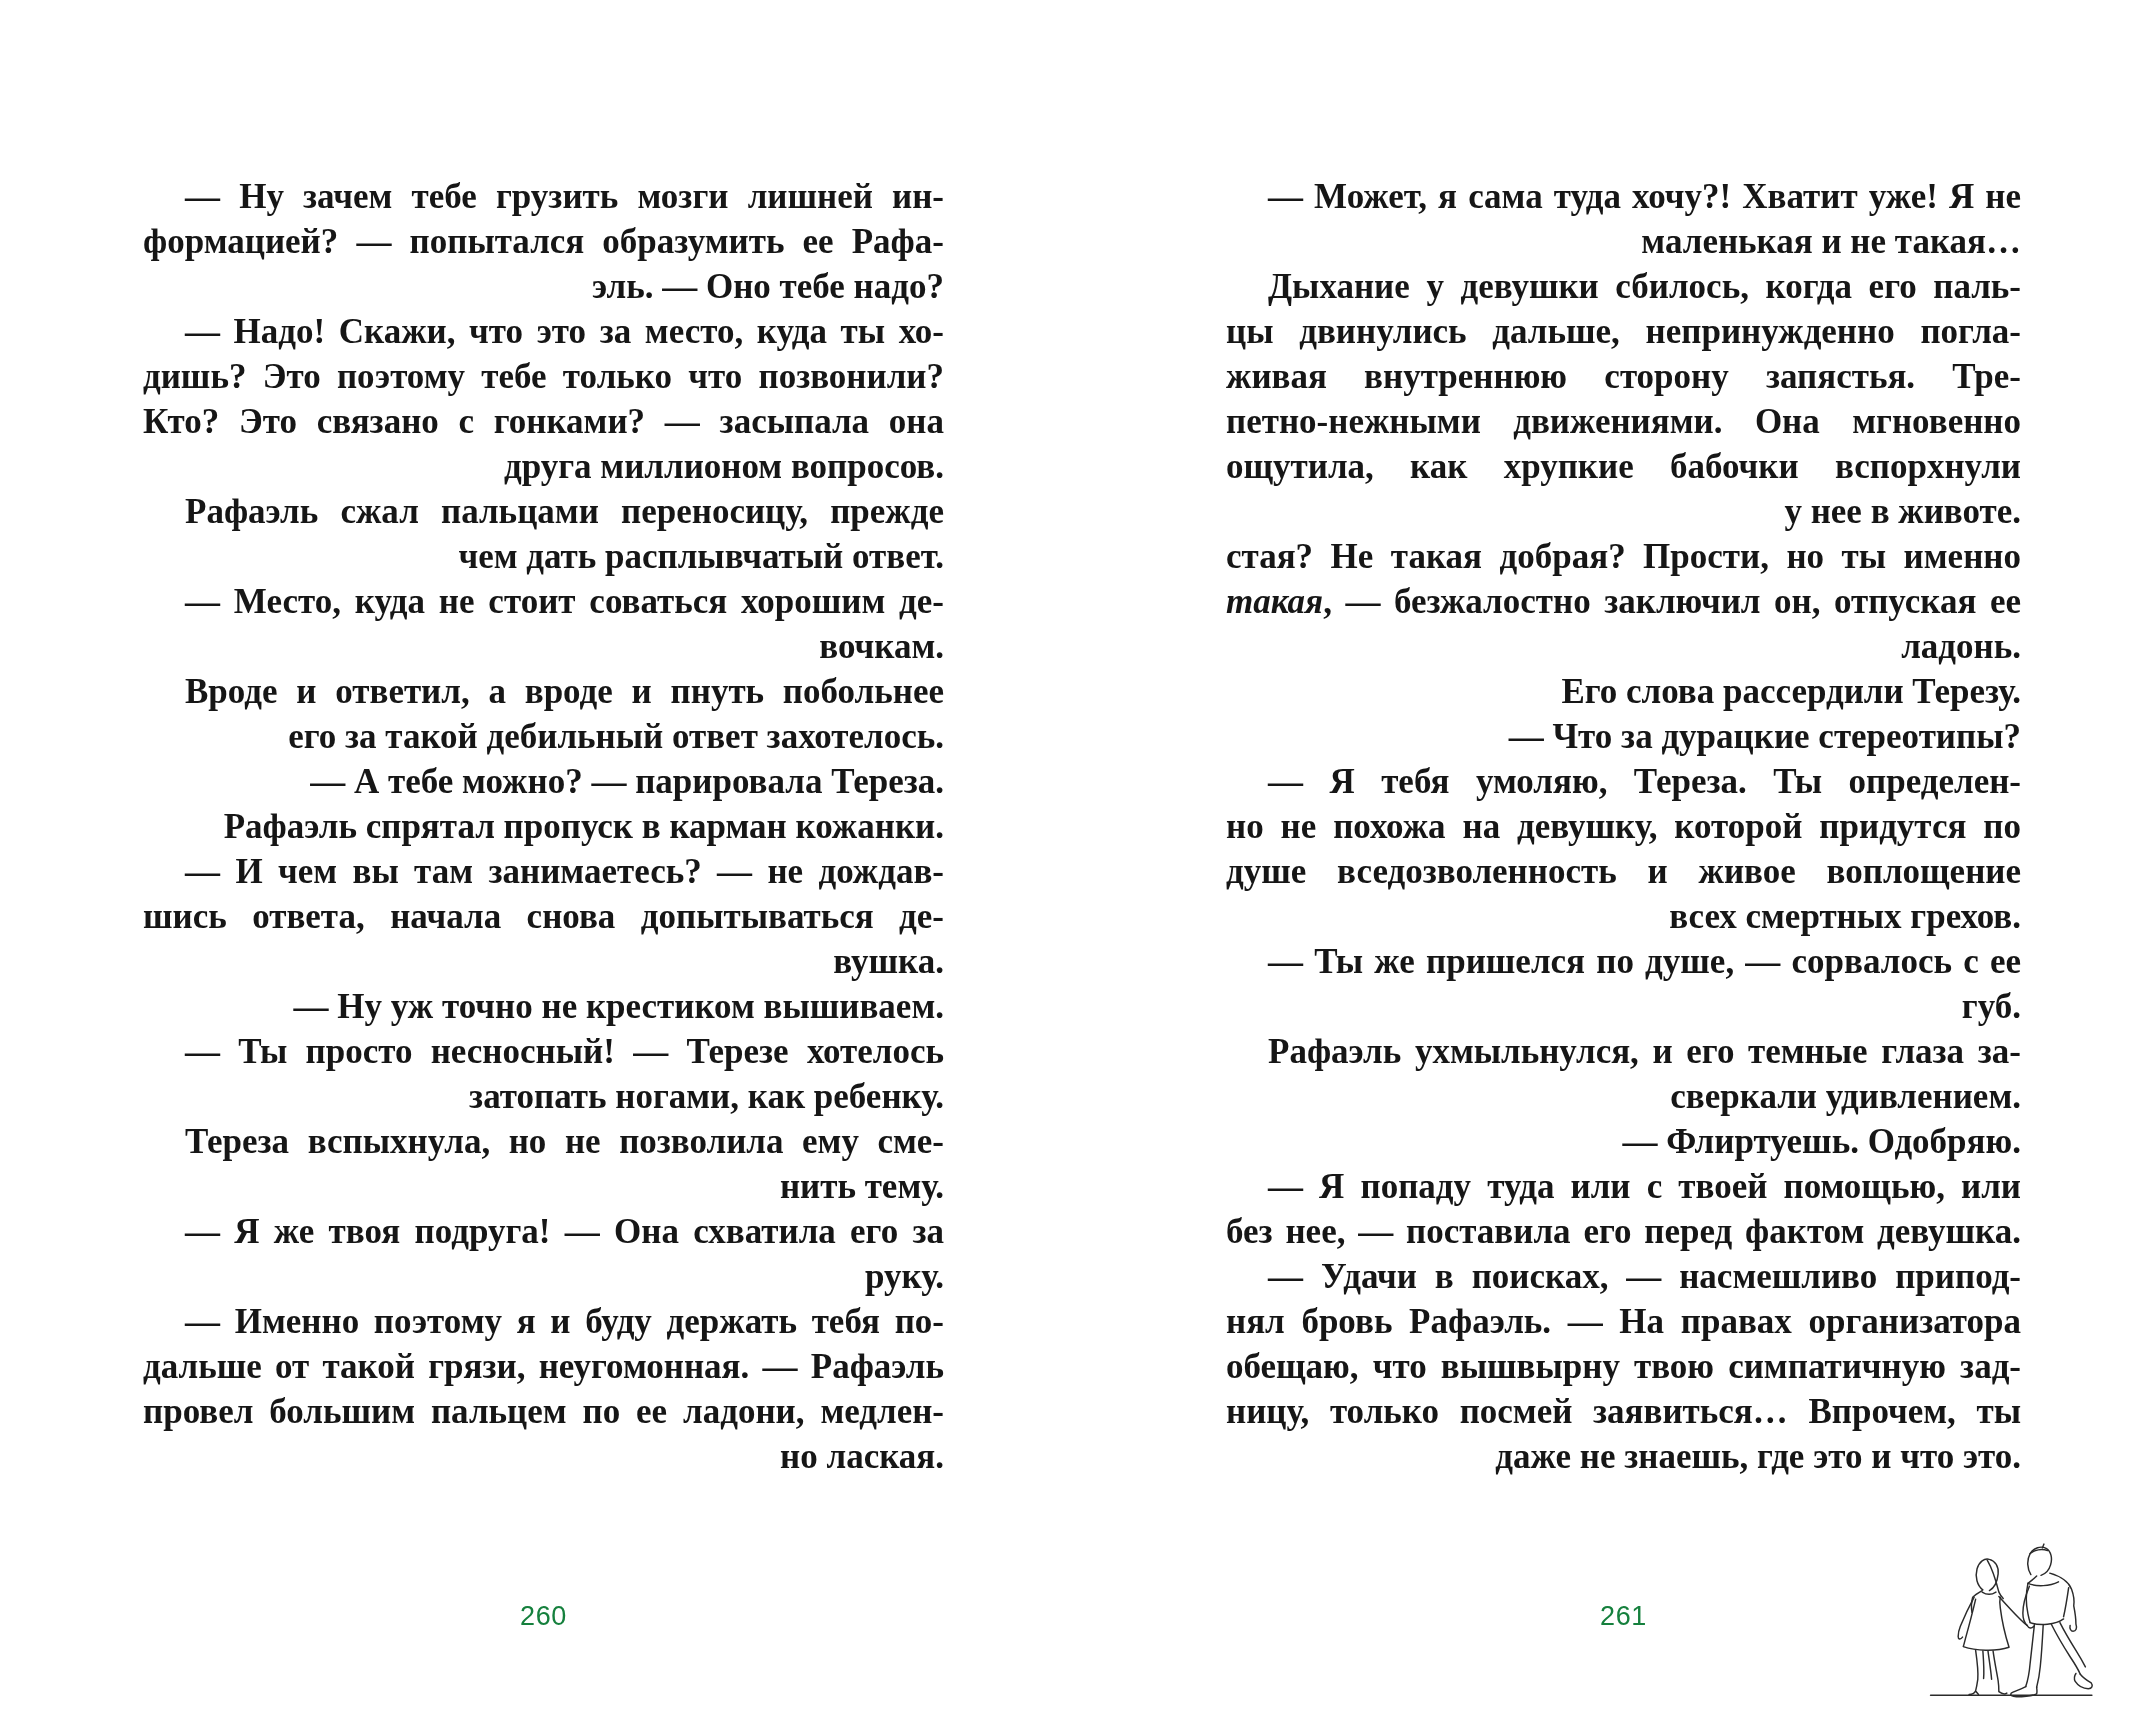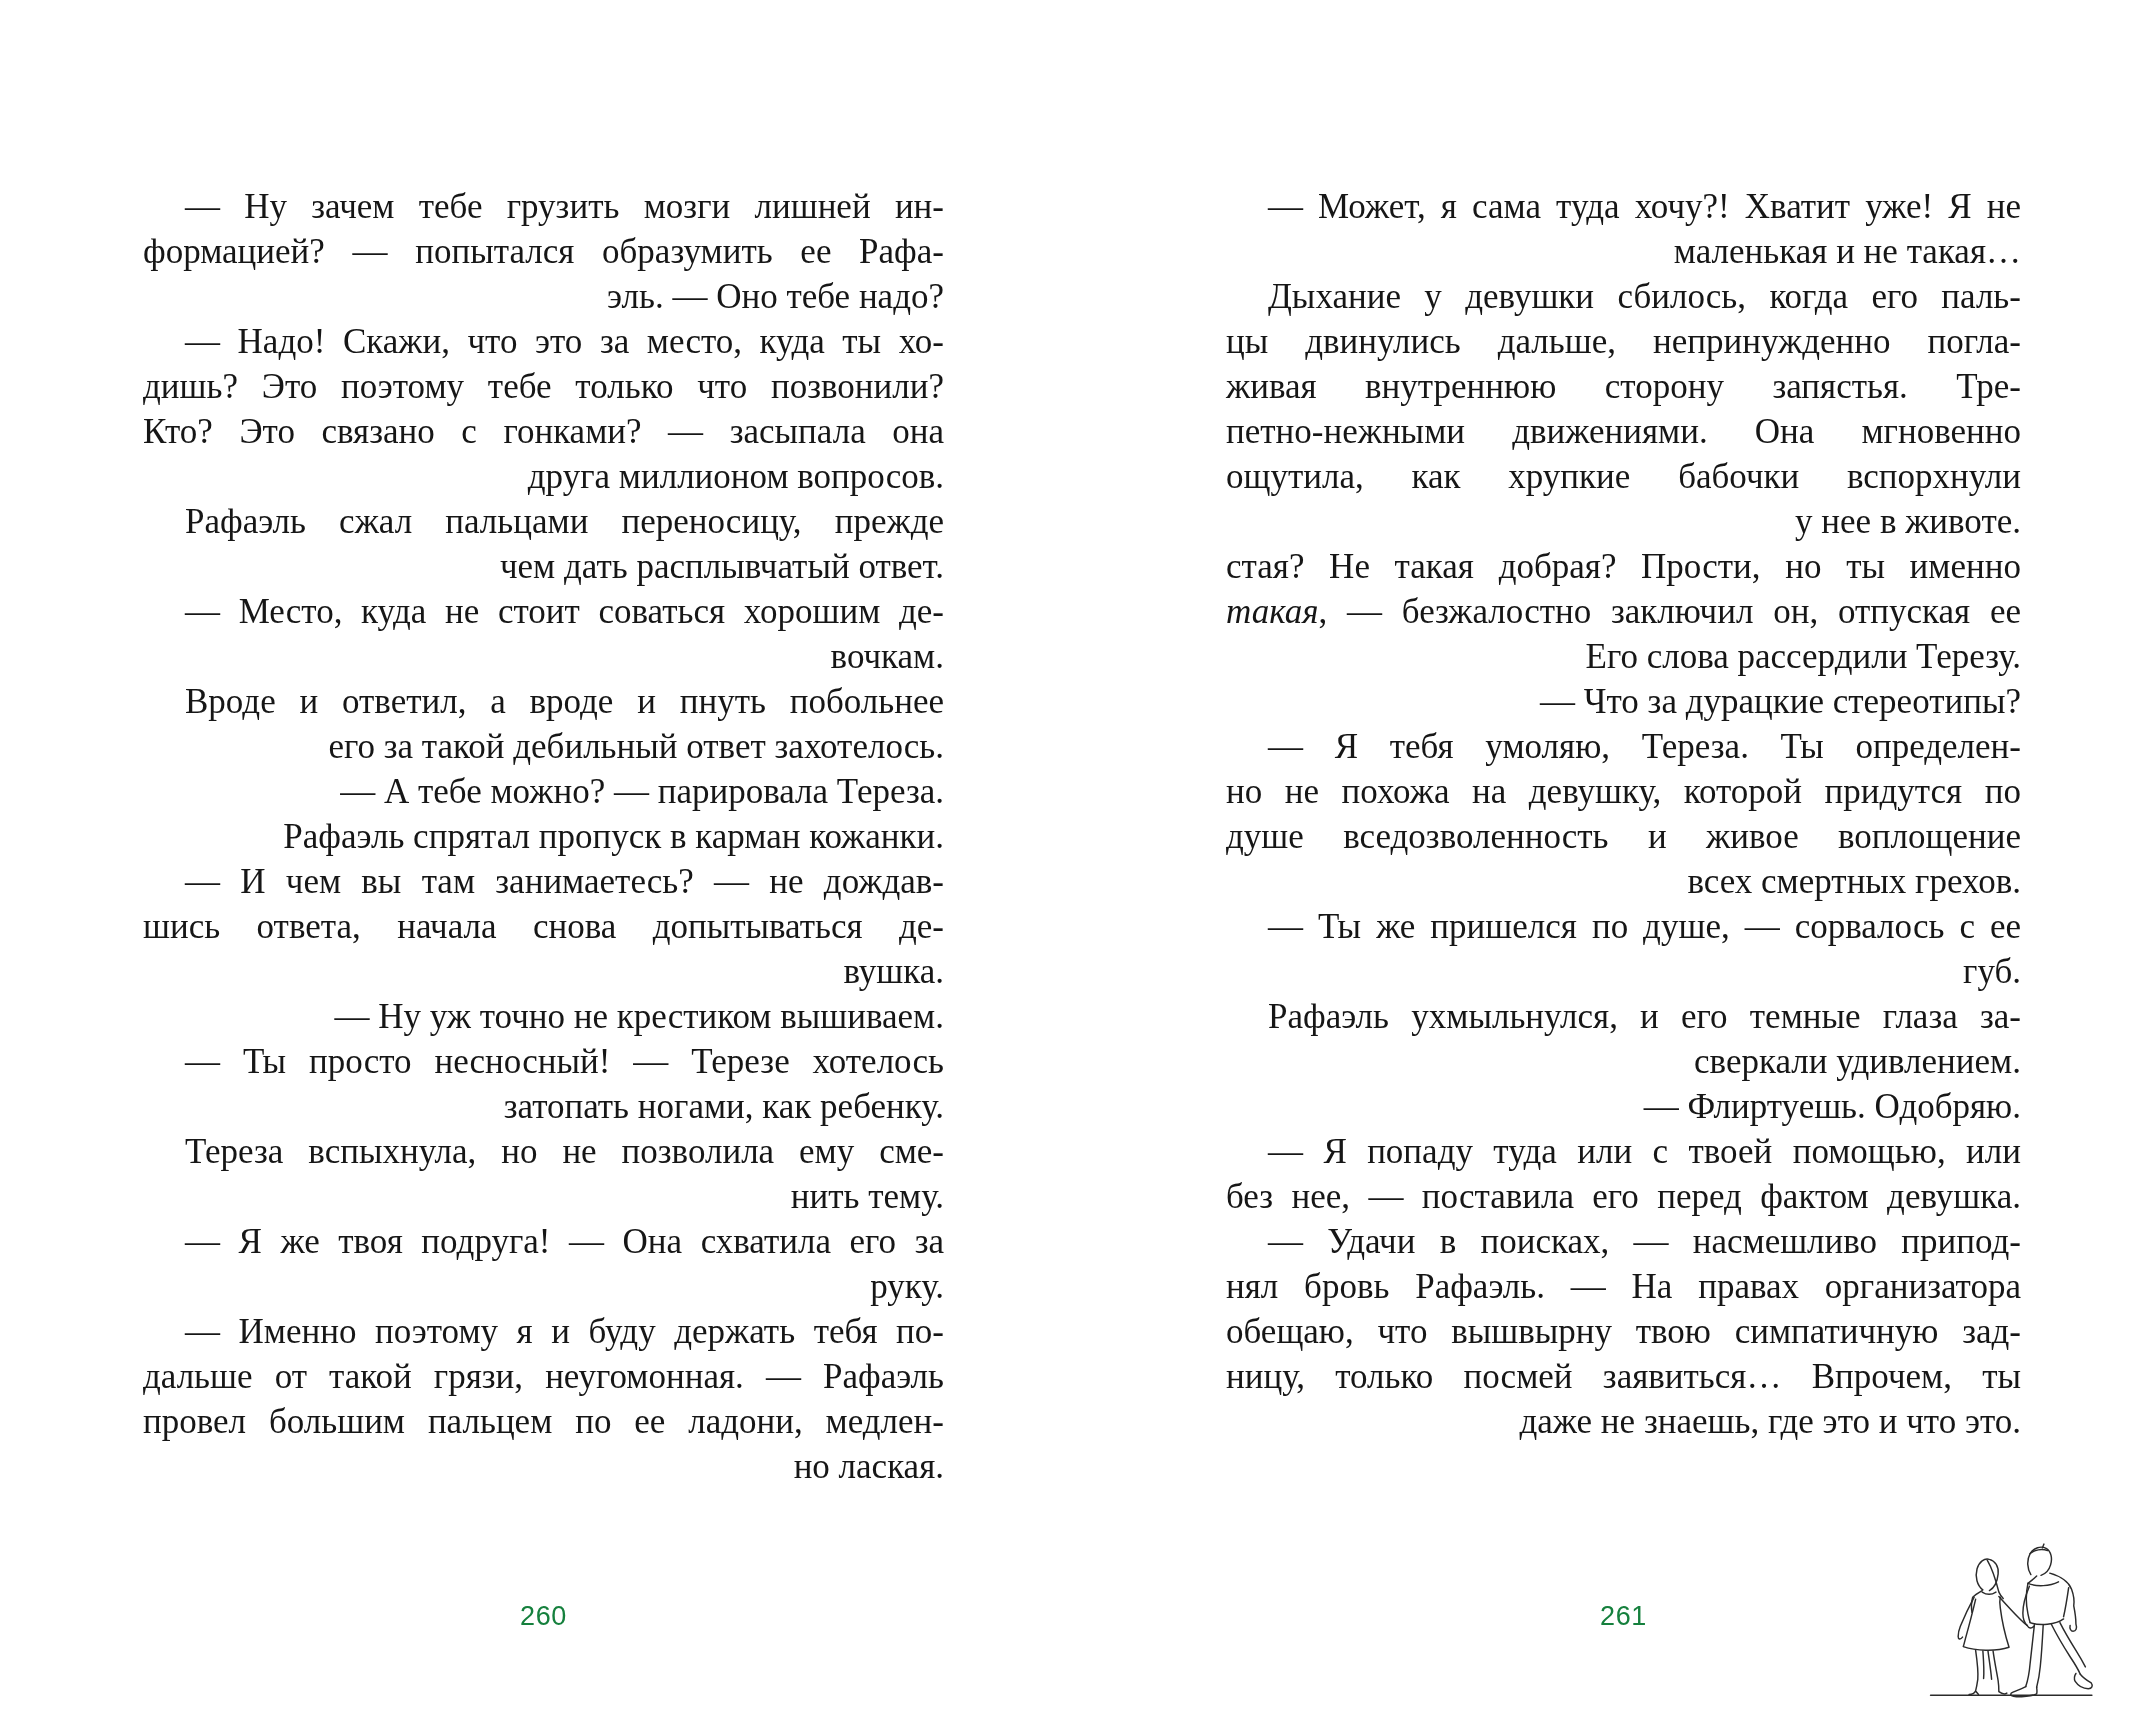--- a/index.html
+++ b/index.html
@@ -13,21 +13,22 @@
     color: #161616;
   }
   .page {
     position: absolute; top: 0; height: 1720px;
   }
   .page.left  { left: 0;      width: 1075px; }
   .page.right { left: 1075px; width: 1076px; }
 
   .text-column {
     position: absolute;
-    top: 184px;
+    top: 174px;
+    font-weight: bold;
   }
   .page.left  .text-column { left: 143px; width: 801px; }
   .page.right .text-column { left: 151px; width: 795px; }
 
   .line {
     height: 45px;
     line-height: 45px;
     font-size: 35px;
     text-align: right;
     white-space: normal;
@@ -112,20 +113,21 @@
         <div class="line p j">— Может, я сама туда хочу?! Хватит уже! Я не</div>
         <div class="line">маленькая и не такая…</div>
         <div class="line p j">Дыхание у девушки сбилось, когда его паль-</div>
         <div class="line j">цы двинулись дальше, непринужденно погла-</div>
         <div class="line j">живая внутреннюю сторону запястья. Тре-</div>
         <div class="line j">петно-нежными движениями. Она мгновенно</div>
         <div class="line j">ощутила, как хрупкие бабочки вспорхнули</div>
         <div class="line">у нее в животе.</div>
         <div class="line j">стая? Не такая добрая? Прости, но ты именно</div>
         <div class="line j"><em>такая</em>, — безжалостно заключил он, отпуская ее</div>
+        <div class="line">ладонь.</div>
         <div class="line p">Его слова рассердили Терезу.</div>
         <div class="line p">— Что за дурацкие стереотипы?</div>
         <div class="line p j">— Я тебя умоляю, Тереза. Ты определен-</div>
         <div class="line j">но не похожа на девушку, которой придутся по</div>
         <div class="line j">душе вседозволенность и живое воплощение</div>
         <div class="line">всех смертных грехов.</div>
         <div class="line p j">— Ты же пришелся по душе, — сорвалось с ее</div>
         <div class="line">губ.</div>
         <div class="line p j">Рафаэль ухмыльнулся, и его темные глаза за-</div>
         <div class="line">сверкали удивлением.</div>

